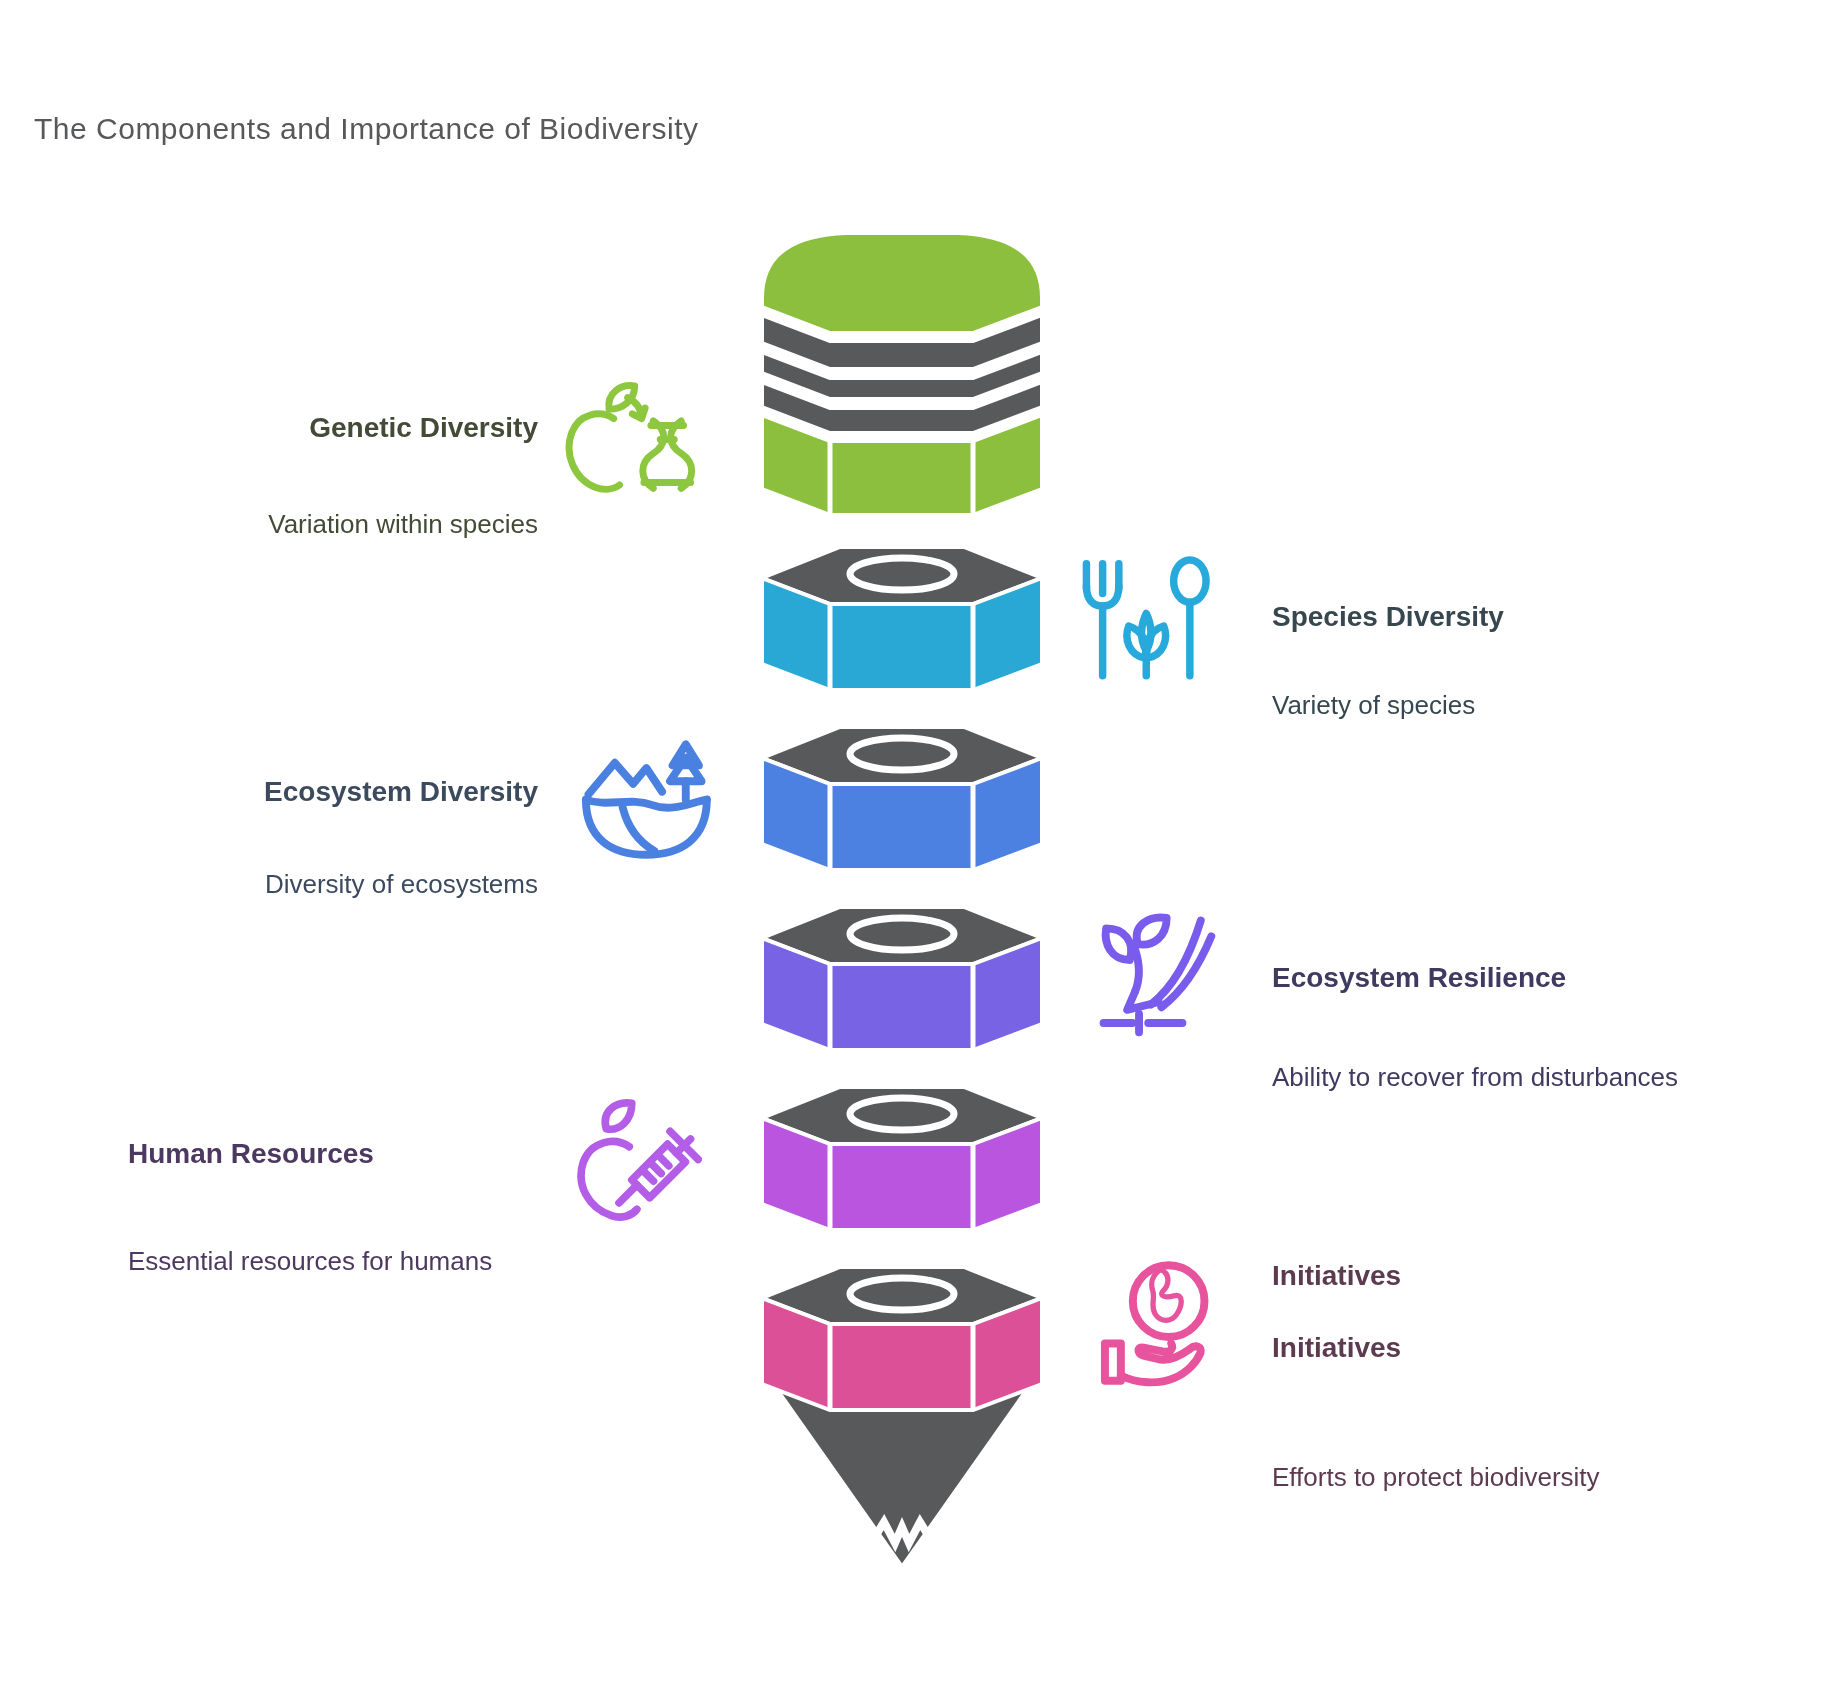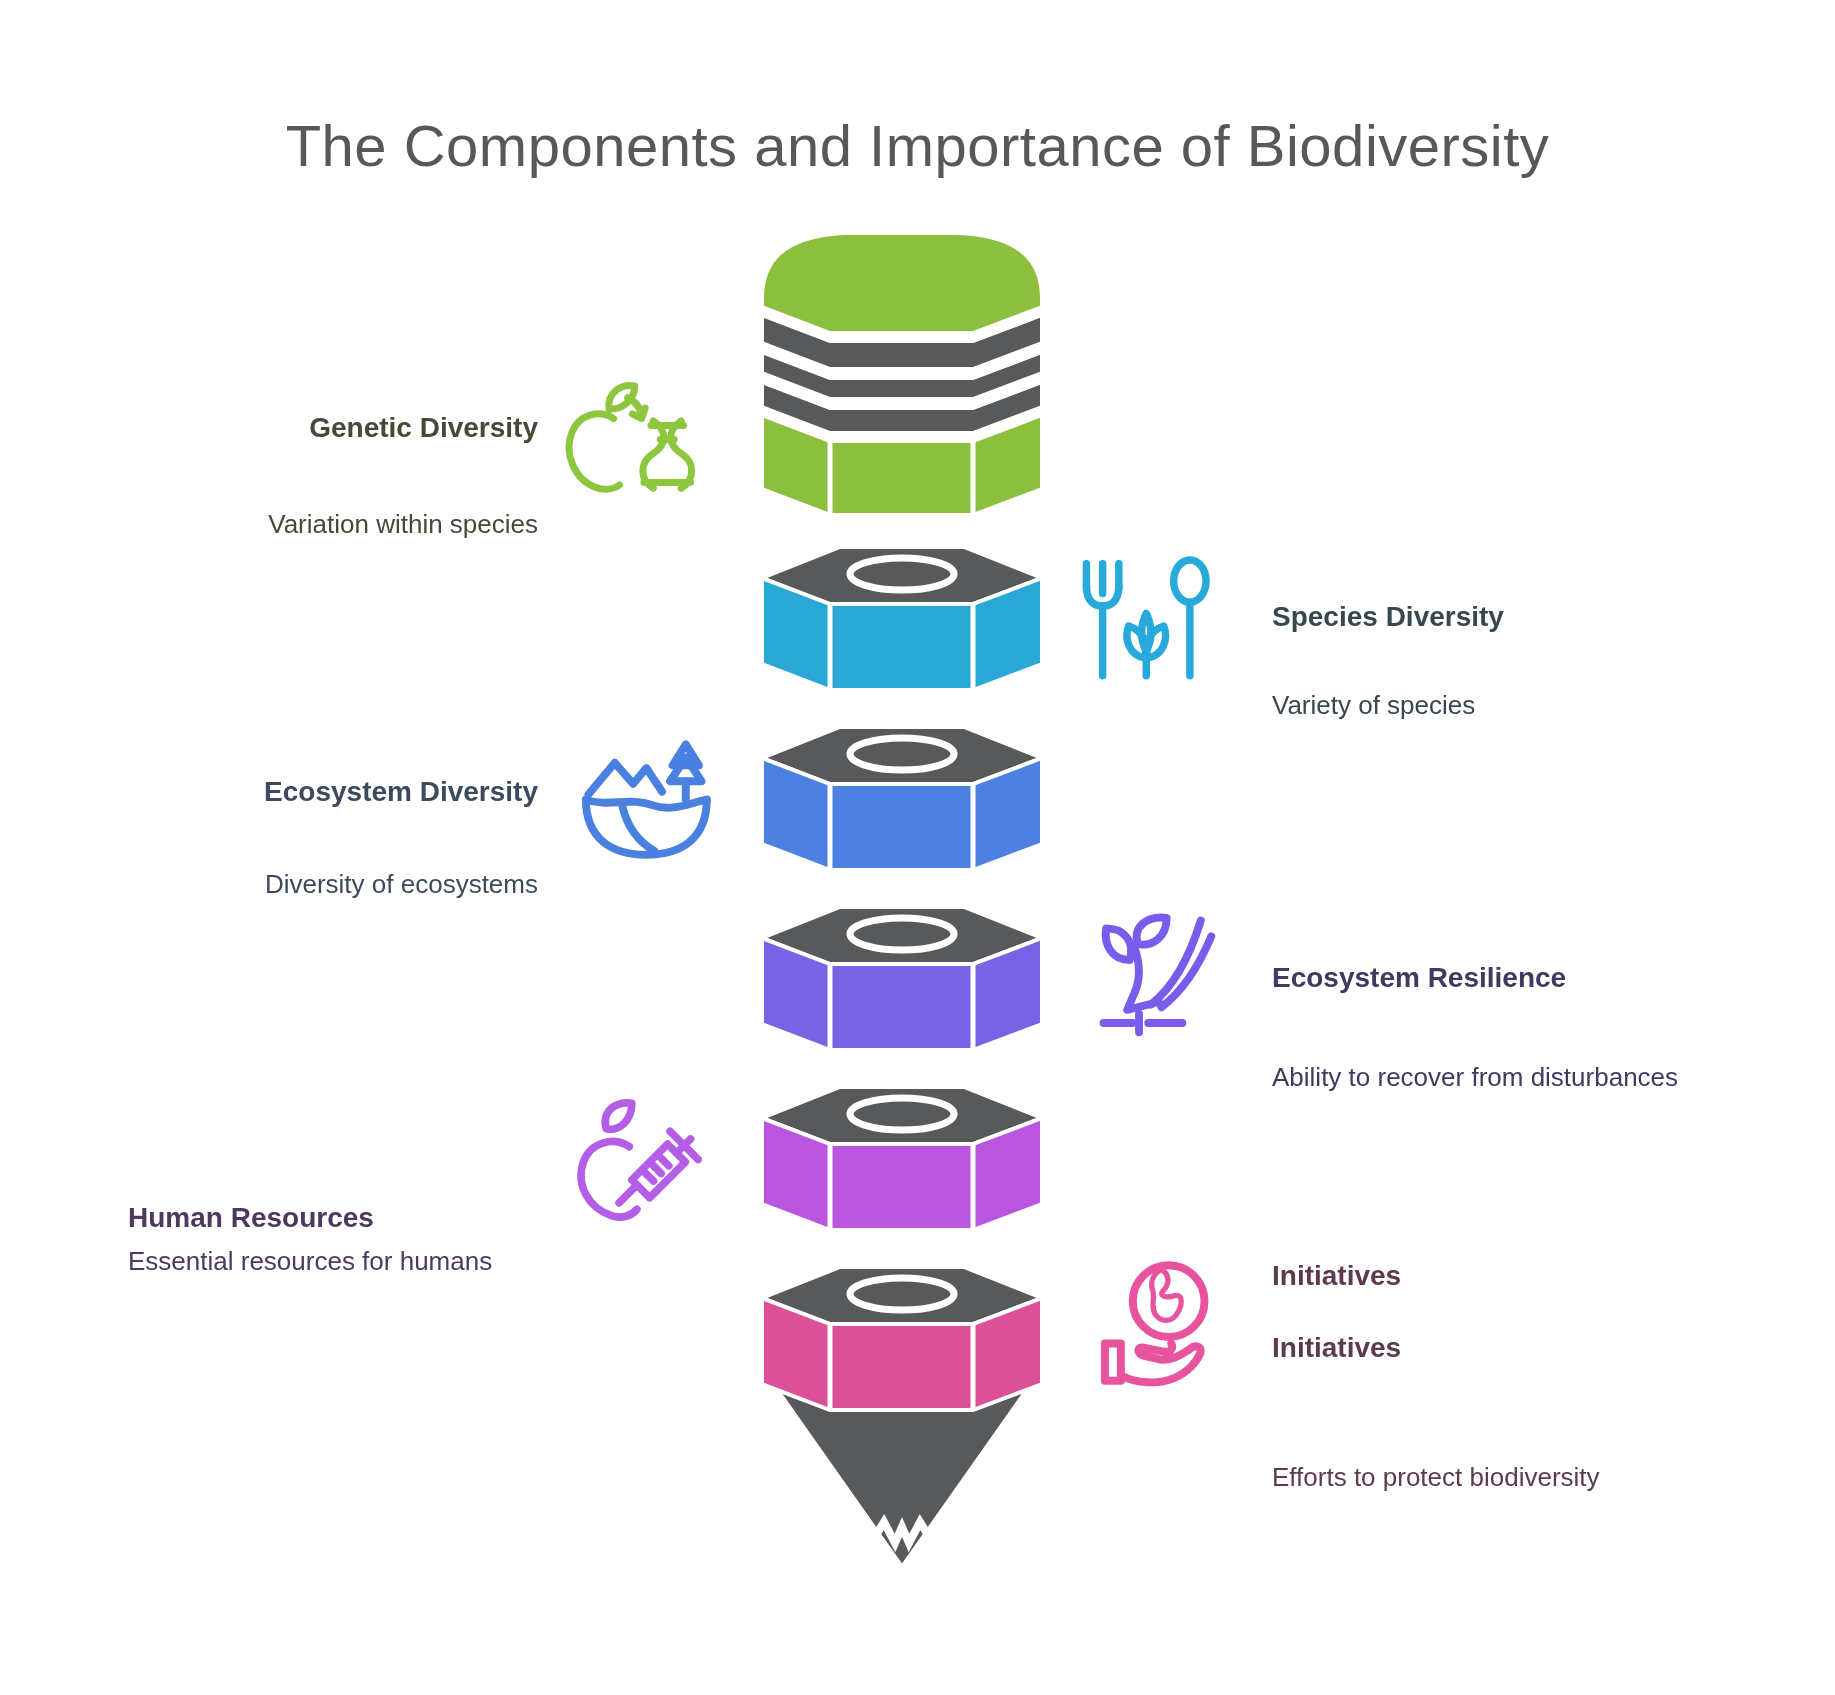--- a/index.html
+++ b/index.html
@@ -1,19 +1,19 @@
 <!DOCTYPE html>
 <html><head>
 <meta charset="utf-8">
 <style>
   html,body{margin:0;padding:0;background:#fff;}
   #canvas{position:relative;width:1835px;height:1695px;background:#fff;overflow:hidden;
           font-family:"Liberation Sans", sans-serif;}
-  .page-title{position:absolute;left:0;right:0;top:112px;text-align:center;
-              font-size:58px;font-weight:400;letter-spacing:.5px;}
+  .page-title{position:absolute;left:0;right:0;top:112px;text-align:left;
+              font-size:30px;font-weight:400;letter-spacing:.5px;padding-left:34px;}
   .item-title{position:absolute;font-size:28px;font-weight:700;white-space:nowrap;}
   .item-sub{position:absolute;font-size:26px;font-weight:400;white-space:nowrap;}
   .ra{text-align:right;}
   svg{position:absolute;display:block;}
   .icon path,.icon circle,.icon ellipse,.icon polyline,.icon line{fill:none;}
 </style>
 </head>
 <body>
 
 <div id="canvas">
@@ -91,21 +91,21 @@
       </g>
     </g>
   </svg>
 
   <div class="item-title ra" style="right: 1297px; top: 412px; color: rgb(67, 75, 54);">Genetic Diversity</div>
   <div class="item-sub ra" style="right: 1297px; top: 509px; color: rgb(67, 75, 54);">Variation within species</div>
 
   <div class="item-title ra" style="right: 1297px; top: 776px; color: rgb(60, 74, 94);">Ecosystem Diversity</div>
   <div class="item-sub ra" style="right: 1297px; top: 869px; color: rgb(60, 74, 94);">Diversity of ecosystems</div>
 
-  <div class="item-title" style="left: 128px; top: 1202px; color: rgb(77, 57, 96);">Human Resources</div>
+  <div class="item-title" style="left: 128px; top: 1138px; color: rgb(77, 57, 96);">Human Resources</div>
   <div class="item-sub" style="left: 128px; top: 1246px; color: rgb(77, 57, 96);">Essential resources for humans</div>
 
   <div class="item-title" style="left: 1272px; top: 601px; color: rgb(54, 71, 79);">Species Diversity</div>
   <div class="item-sub" style="left: 1272px; top: 690px; color: rgb(54, 71, 79);">Variety of species</div>
 
   <div class="item-title" style="left: 1272px; top: 962px; color: rgb(63, 58, 96);">Ecosystem Resilience</div>
   <div class="item-sub" style="left: 1272px; top: 1062px; color: rgb(63, 58, 96);">Ability to recover from disturbances</div>
 
   <div class="item-title" style="left: 1272px; top: 1260px; color: rgb(92, 58, 80);">Initiatives</div>
   <div class="item-title" style="left: 1272px; top: 1332px; color: rgb(92, 58, 80);">Initiatives</div>

